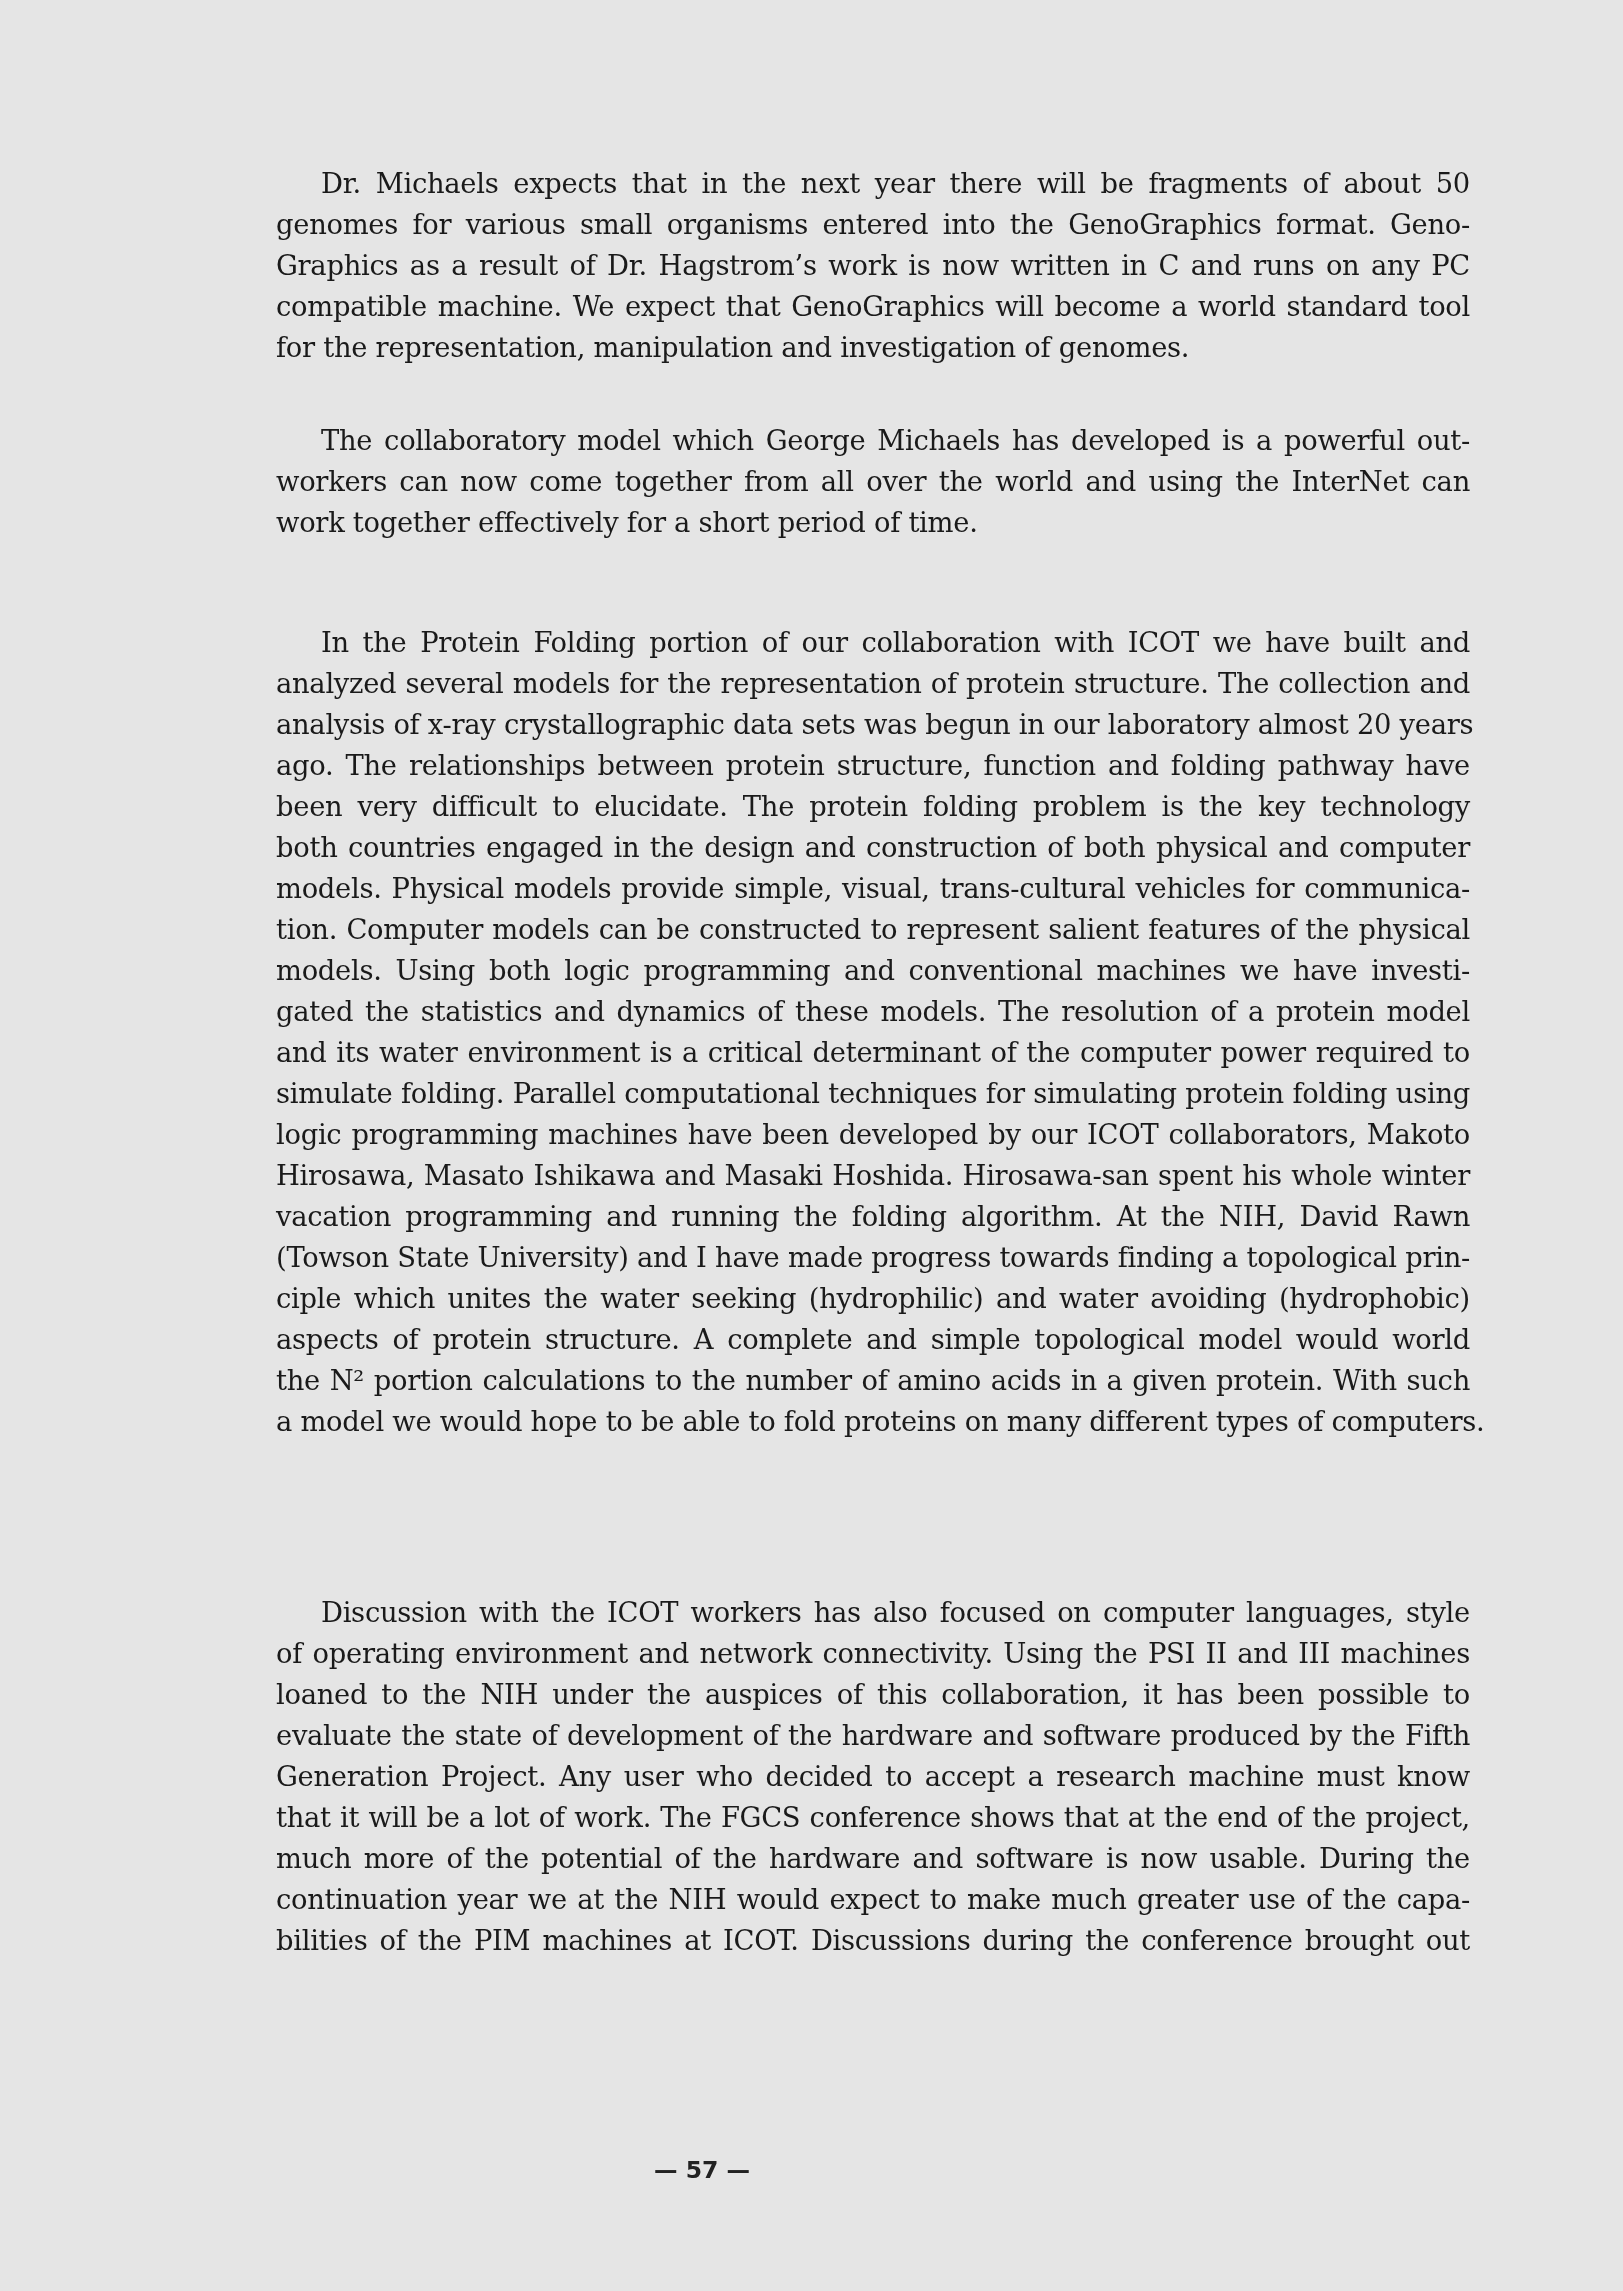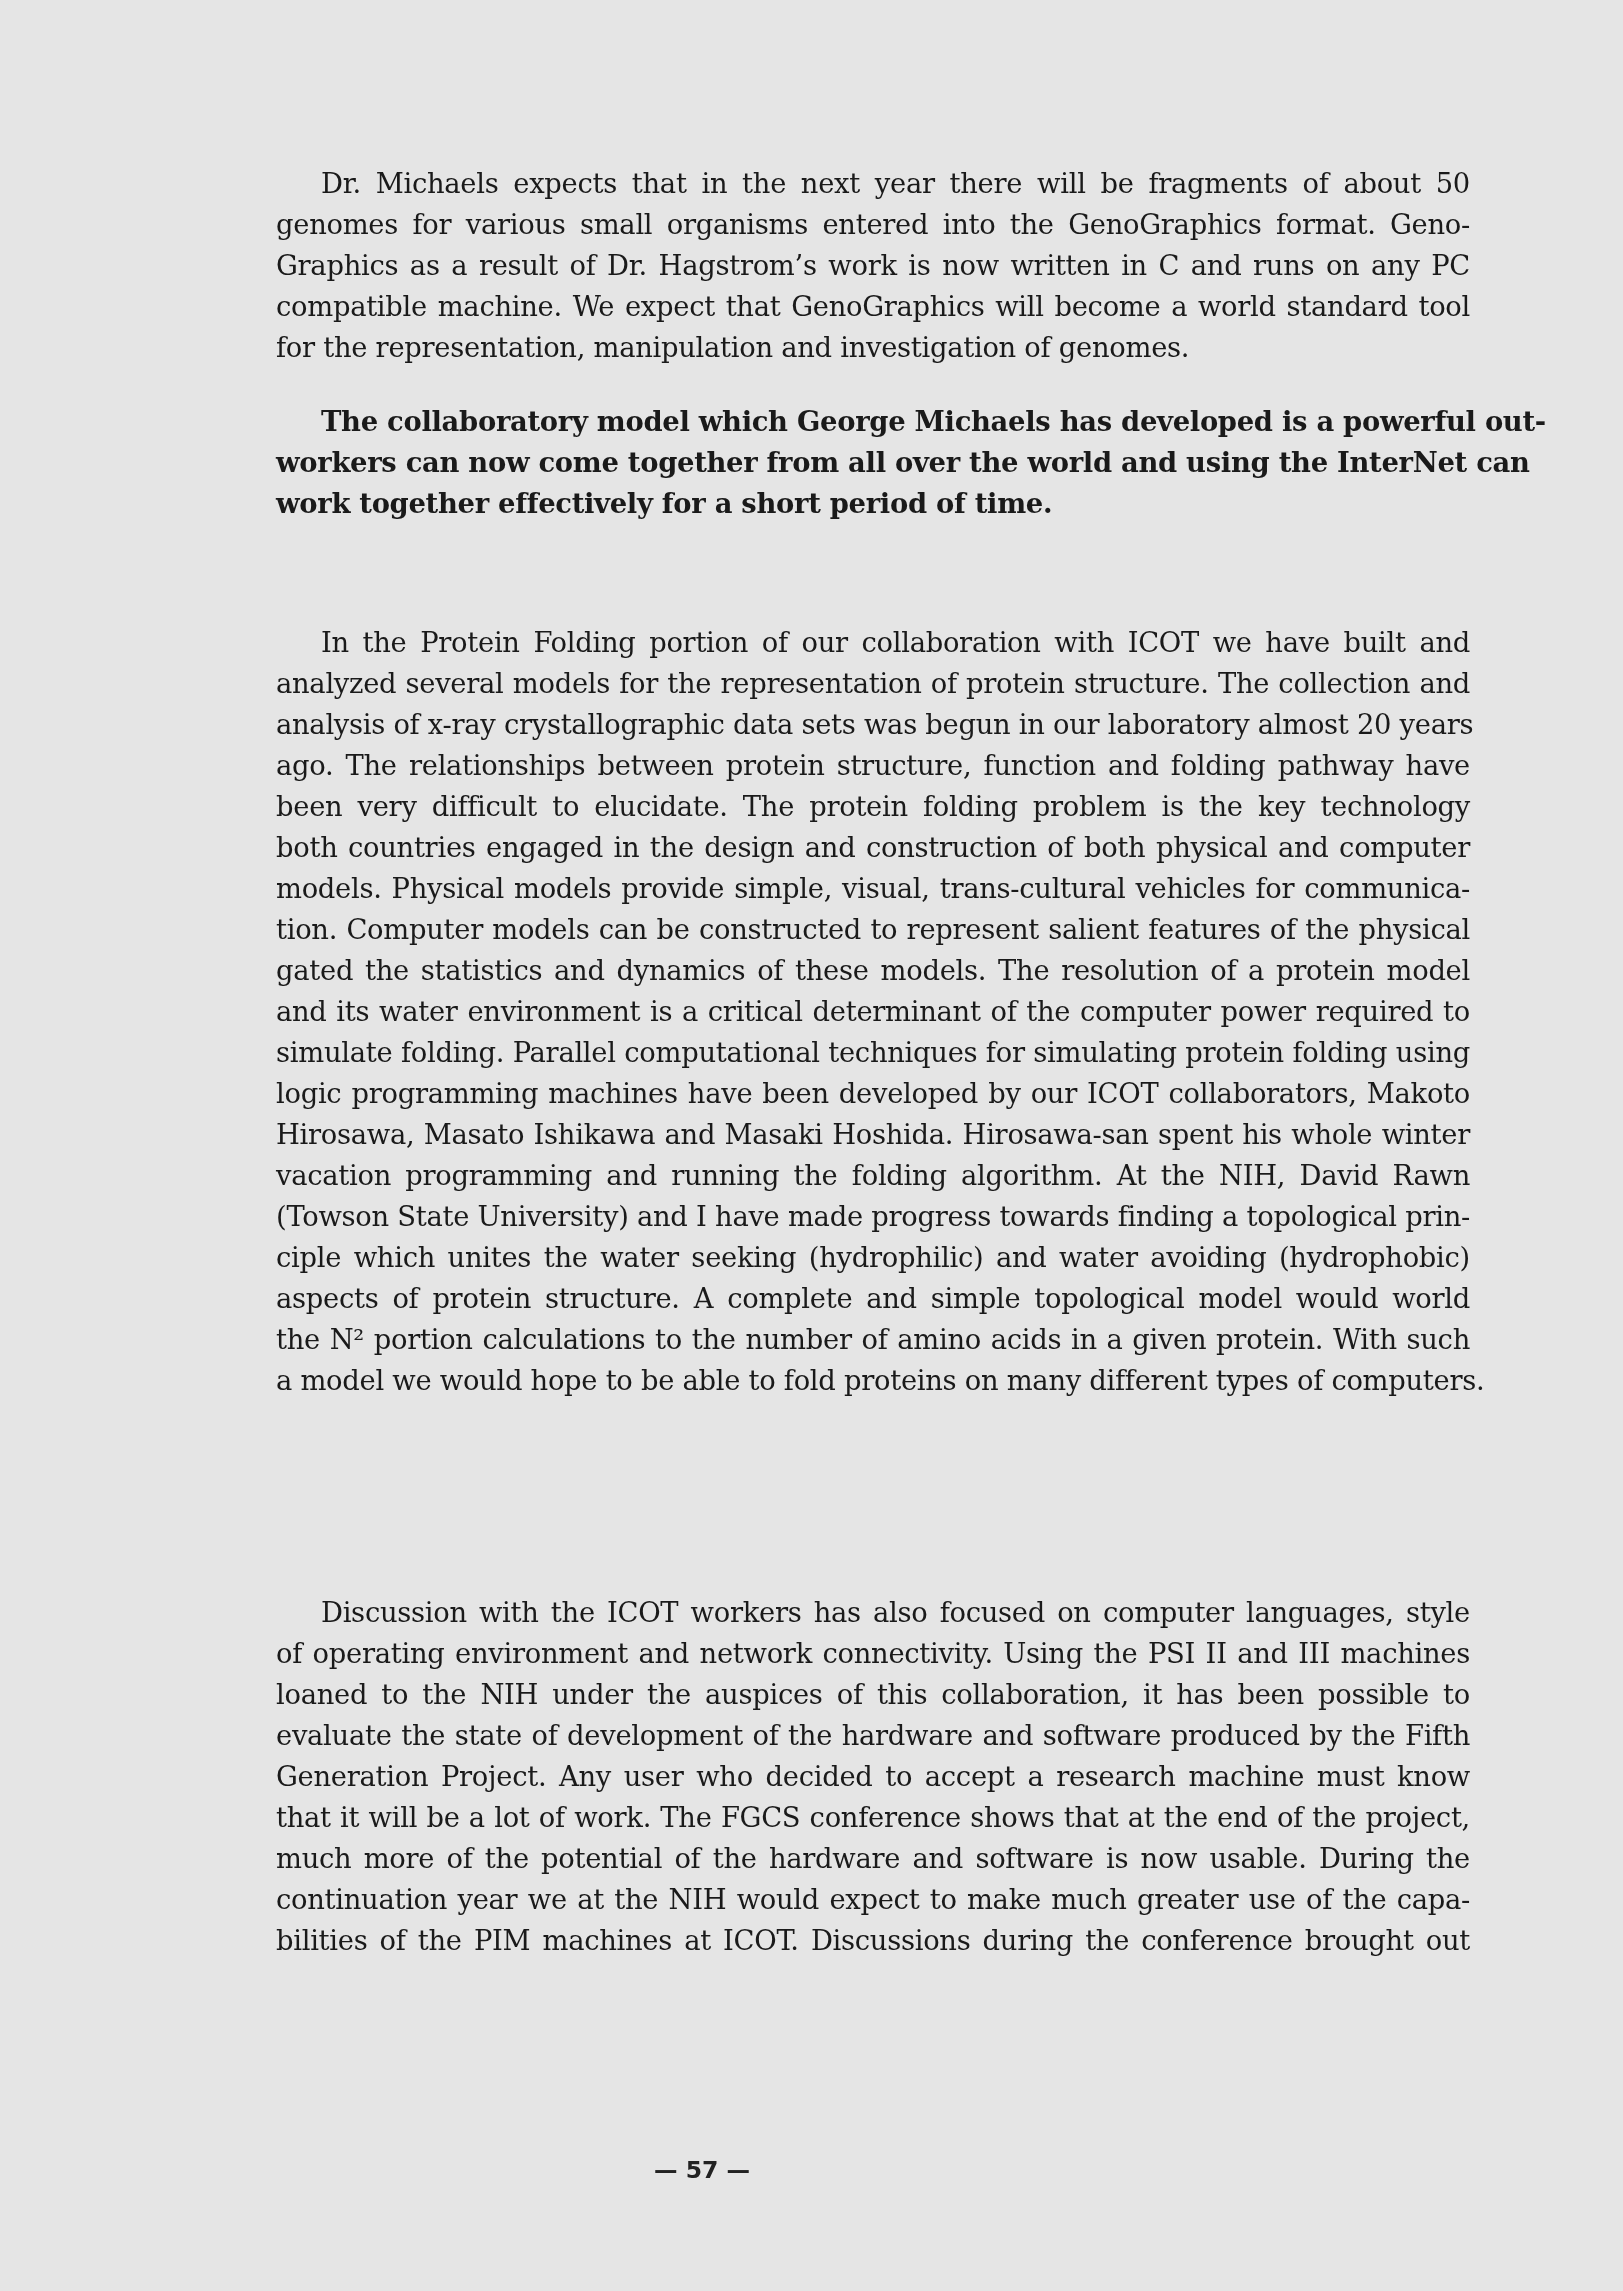--- a/index.html
+++ b/index.html
@@ -45,38 +45,39 @@
   <div class="text-block" style="top:163px;">
     <p class="para">
       <span class="line indent">Dr. Michaels expects that in the next year there will be fragments of about 50</span>
       <span class="line">genomes for various small organisms entered into the GenoGraphics format. Geno-</span>
       <span class="line">Graphics as a result of Dr. Hagstrom’s work is now written in C and runs on any PC</span>
       <span class="line">compatible machine. We expect that GenoGraphics will become a world standard tool</span>
       <span class="line last">for the representation, manipulation and investigation of genomes.</span>
     </p>
   </div>
 
-  <div class="text-block" style="top:401px;font-weight:bold;">
+  <div class="text-block" style="top:420px;">
     <p class="para">
       <span class="line indent">The collaboratory model which George Michaels has developed is a powerful out-</span>
       <span class="line">workers can now come together from all over the world and using the InterNet can</span>
       <span class="line last">work together effectively for a short period of time.</span>
     </p>
   </div>
 
   <div class="text-block" style="top:622px;">
     <p class="para">
       <span class="line indent">In the Protein Folding portion of our collaboration with ICOT we have built and</span>
       <span class="line">analyzed several models for the representation of protein structure. The collection and</span>
       <span class="line">analysis of x-ray crystallographic data sets was begun in our laboratory almost 20 years</span>
       <span class="line">ago. The relationships between protein structure, function and folding pathway have</span>
       <span class="line">been very difficult to elucidate. The protein folding problem is the key technology</span>
       <span class="line">both countries engaged in the design and construction of both physical and computer</span>
       <span class="line">models. Physical models provide simple, visual, trans-cultural vehicles for communica-</span>
       <span class="line">tion. Computer models can be constructed to represent salient features of the physical</span>
+      <span class="line">models. Using both logic programming and conventional machines we have investi-</span>
       <span class="line">gated the statistics and dynamics of these models. The resolution of a protein model</span>
       <span class="line">and its water environment is a critical determinant of the computer power required to</span>
       <span class="line">simulate folding. Parallel computational techniques for simulating protein folding using</span>
       <span class="line">logic programming machines have been developed by our ICOT collaborators, Makoto</span>
       <span class="line">Hirosawa, Masato Ishikawa and Masaki Hoshida. Hirosawa-san spent his whole winter</span>
       <span class="line">vacation programming and running the folding algorithm. At the NIH, David Rawn</span>
       <span class="line">(Towson State University) and I have made progress towards finding a topological prin-</span>
       <span class="line">ciple which unites the water seeking (hydrophilic) and water avoiding (hydrophobic)</span>
       <span class="line">aspects of protein structure. A complete and simple topological model would world</span>
       <span class="line">the N² portion calculations to the number of amino acids in a given protein. With such</span>

